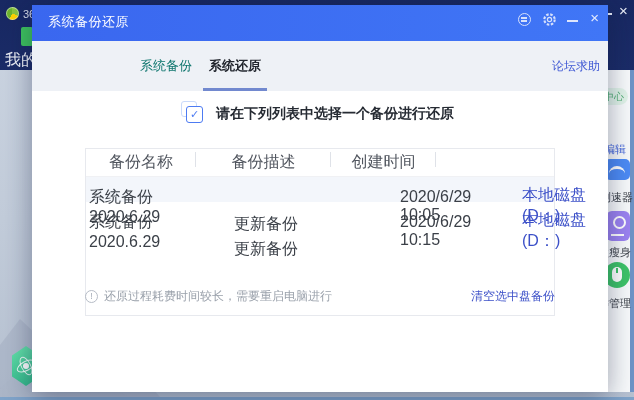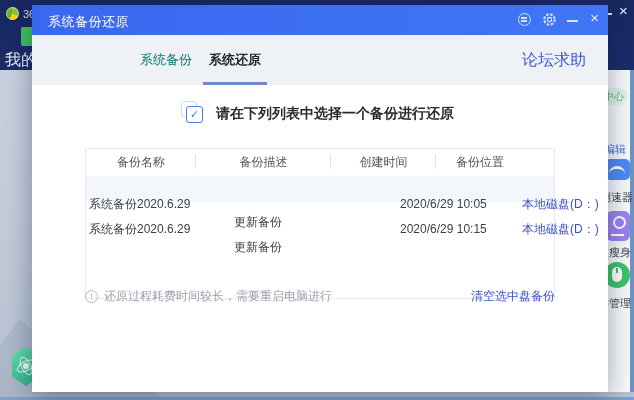--- a/index.html
+++ b/index.html
@@ -60,50 +60,50 @@
   .tl-disk { left:598px; top:245px; }
   .ti-mouse { left:604px; top:262px; width:26px; height:26px; background:#3ec468; border-radius:50%; }
   .ti-mouse::before { content:""; position:absolute; left:8px; top:5px; width:10px; height:15px;
     background:#fff; border-radius:5px; }
   .ti-mouse::after { content:""; position:absolute; left:12px; top:6px; width:2px; height:5px; background:#3ec468; }
   .tl-mouse { left:598px; top:296px; }
 
   
   .dialog { position:absolute; left:32px; top:5px; width:576px; height:387px; background:#fff;
     z-index:10; box-shadow:0 6px 26px rgba(15,25,60,.4); }
-  .d-titlebar { position:relative; height:30px; background:linear-gradient(90deg,#3a67ef,#4076f6); }
+  .d-titlebar { position:relative; height:36px; background:linear-gradient(90deg,#3a67ef,#4076f6); }
   .d-title { position:absolute; left:16px; top:8px; font-size:13px; color:#fff; letter-spacing:.5px; }
   .ic-feedback { position:absolute; right:77px; top:8px; width:13px; height:13px;
     border:1.2px solid #d6e0fb; border-radius:50%; }
   .ic-feedback::before, .ic-feedback::after { content:""; position:absolute; left:2px; width:6px;
     height:1.2px; background:#d6e0fb; }
   .ic-feedback::before { top:3.4px; } .ic-feedback::after { top:6.4px; }
   .ic-gear { position:absolute; right:51px; top:7px; width:15px; height:15px; }
   .ic-min { position:absolute; right:30px; top:15px; width:11px; height:1.6px; background:#dde5fc; }
   .ic-close { position:absolute; right:9px; top:4px; font-size:15px; color:#e4eafd; cursor:default; }
 
   .d-tabbar { position:relative; height:50px; background:#eef1f6; font-size:13px; }
   .tab { position:absolute; top:0; height:50px; line-height:50px; cursor:default; }
   .tab-backup { left:108px; color:#0f766e; }
   .tab-restore { left:177px; color:#23272f; font-weight:700; }
   .tab-restore::after { content:""; position:absolute; left:-6px; right:-6px; bottom:0;
     height:3px; background:#7289cf; }
-  .d-help { position:absolute; right:22px; top:0; line-height:50px; font-size:16px; color:#3f58d4; }
+  .d-help { position:absolute; right:8px; top:0; line-height:50px; font-size:12px; color:#3f58d4; }
 
   .d-instruction { position:absolute; left:0; top:100px; width:100%; display:flex;
     justify-content:center; align-items:center; gap:13px; font-size:14px; color:#262b33;
     font-weight:600; }
   .cb-icon { position:relative; width:17px; height:17px; border:1.5px solid #4d7bf2;
     border-radius:3px; background:#fff; color:#4d7bf2; font-size:11px; line-height:15px;
     text-align:center; font-weight:400; }
   .cb-icon::before { content:""; position:absolute; left:-6px; top:-6px; width:14px; height:14px;
     border:1.5px solid #c9dafb; border-radius:3px; z-index:-1; }
 
-  .d-table { position:absolute; left:53px; top:143px; width:470px; height:151px;
-    border:1px solid #e7e9ee; font-size:12px; background:#fff; }
+  .d-table { position:absolute; left:53px; top:143px; width:470px; height:168px;
+    border:1px solid #e7e9ee; font-size:16px; background:#fff; }
   .t-head, .t-row { display:grid; grid-template-columns:110px 135px 105px 88px 1fr; align-items:center; }
   .t-head { height:28px; color:#50555e; border-bottom:1px solid #f0f1f4; }
   .t-head span { text-align:center; position:relative; }
   .t-head span.sep::after { content:""; position:absolute; right:0; top:0; height:15px;
     width:1px; background:#dfe2e8; }
   .t-row { height:25px; color:#3b4048;gap:28px; }
   .t-row.selected { background:#f3f6fb; }
   .c-name { padding-left:3px; } .c-desc { padding-left:10px;margin-top:37px; } .c-time { padding-left:13px; }
   .c-loc, .c-edit { color:#3c50c8; } .c-loc { padding-left:2px; }
 
@@ -177,21 +177,20 @@
     <div class="d-instruction">
       <span class="cb-icon"><i style="font-style:normal">✓</i></span>
       <span>请在下列列表中选择一个备份进行还原</span>
     </div>
 
     <div class="d-table">
       <div class="t-head">
         <span class="sep">备份名称</span>
         <span class="sep">备份描述</span>
         <span class="sep">创建时间</span>
-        <span>备份位置</span>
         <span></span>
       </div>
       <div class="t-row selected">
         <span class="c-name">系统备份2020.6.29</span>
         <span class="c-desc">更新备份</span>
         <span class="c-time">2020/6/29 10:05</span>
         <span class="c-loc">本地磁盘(D：)</span>
         <a class="c-edit">编辑</a>
       </div>
       <div class="t-row">

